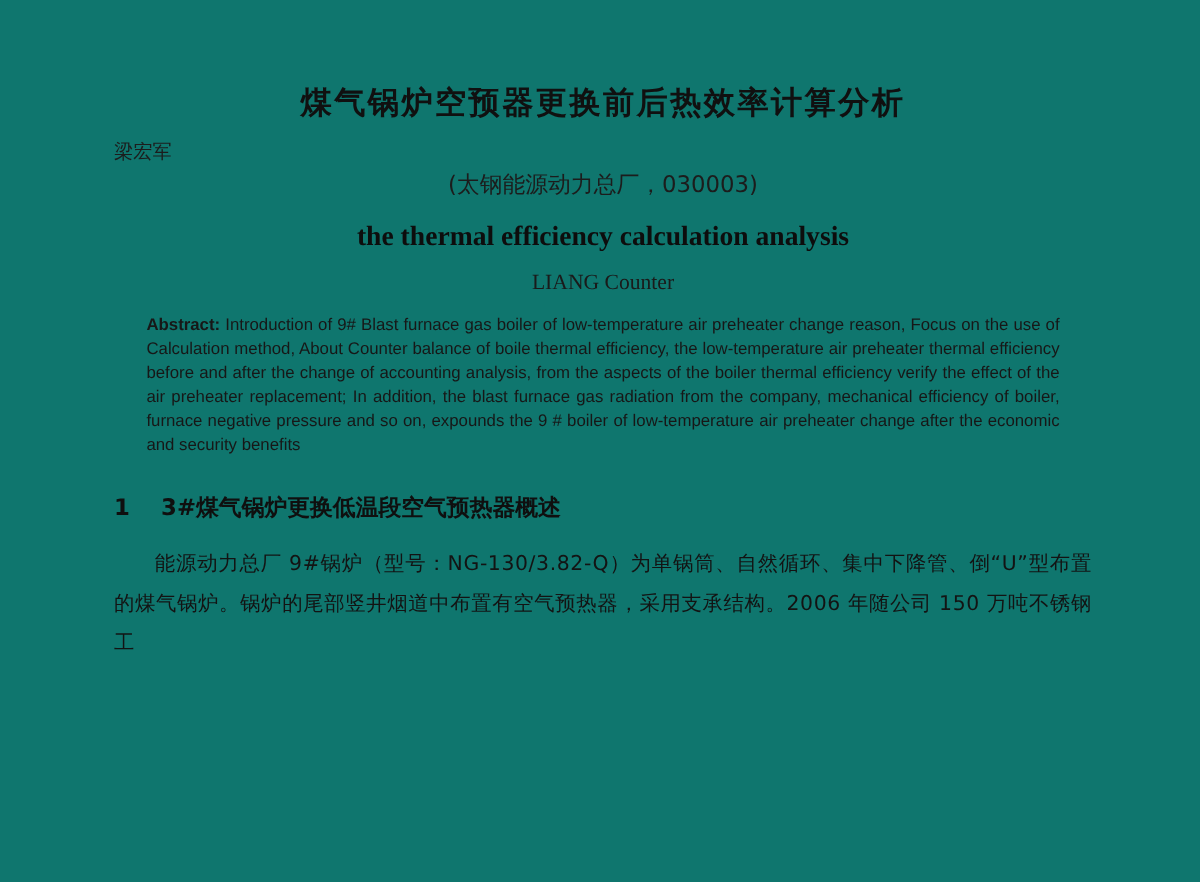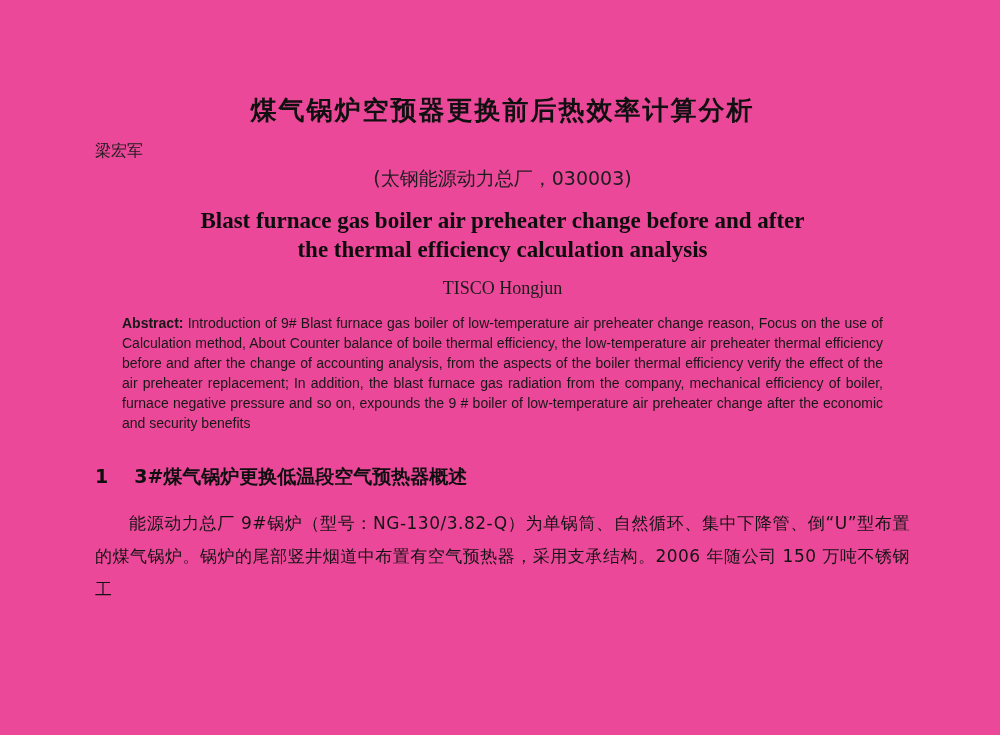--- a/index.html
+++ b/index.html
@@ -12,22 +12,22 @@
     height: 735px;
     overflow: hidden;
     color: #151515;
     font-family: "DejaVu Serif", serif;
     -webkit-font-smoothing: antialiased;
   }
   .page {
     box-sizing: border-box;
     width: 1000px;
     height: 735px;
-    padding: 92px 90px 0 95px;
-    background: #ec4899;
+    padding: 68px 90px 0 95px;
+    background: #0f766e;
   }
   
   .title-cn {
     text-align: center;
     font-family: "DejaVu Sans", sans-serif;
     font-weight: 700;
     font-size: 26px;
     line-height: 36px;
     letter-spacing: 2px;
     color: #101010;
@@ -133,25 +133,24 @@
 <div class="page">
 
   <div class="title-cn">煤气锅炉空预器更换前后热效率计算分析</div>
 
   <div class="author-cn">梁宏军</div>
 
   <div class="affiliation-cn">(太钢能源动力总厂，030003)</div>
 
 
   <div class="title-en">
-    <div>Blast furnace gas boiler air preheater change before and after</div>
     <div>the thermal efficiency calculation analysis</div>
   </div>
 
-  <div class="author-en">TISCO Hongjun</div>
+  <div class="author-en">LIANG Counter</div>
 
 
   <div class="abstract-en">
     <span class="label">Abstract:</span><span> Introduction of 9# Blast furnace gas boiler of low-temperature air preheater change reason, Focus on the use of Calculation method, About Counter balance of boile thermal efficiency, the low-temperature air preheater thermal efficiency before and after the change of accounting analysis, from the aspects of the boiler thermal efficiency verify the effect of the air preheater replacement; In addition, the blast furnace gas radiation from the company, mechanical efficiency of boiler, furnace negative pressure and so on, expounds the 9 # boiler of low-temperature air preheater change after the economic and security benefits</span>
   </div>
 
   <div class="section-heading">
     <span class="num">1</span><span>3#煤气锅炉更换低温段空气预热器概述</span>
   </div>
 

